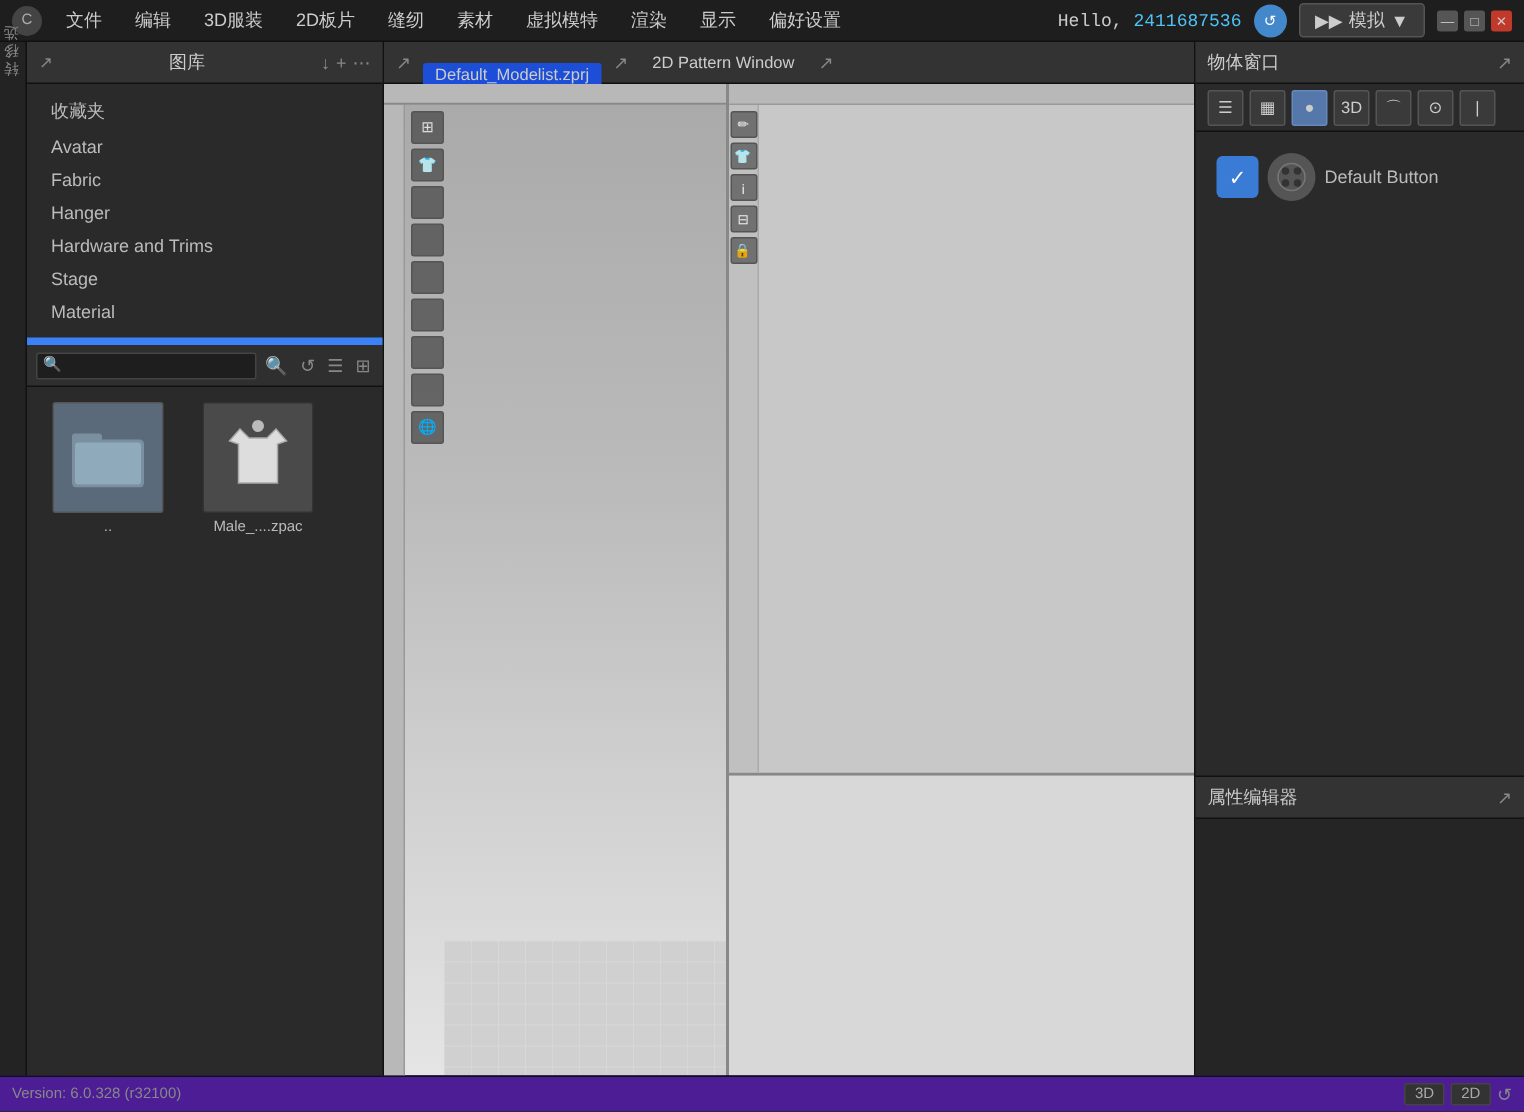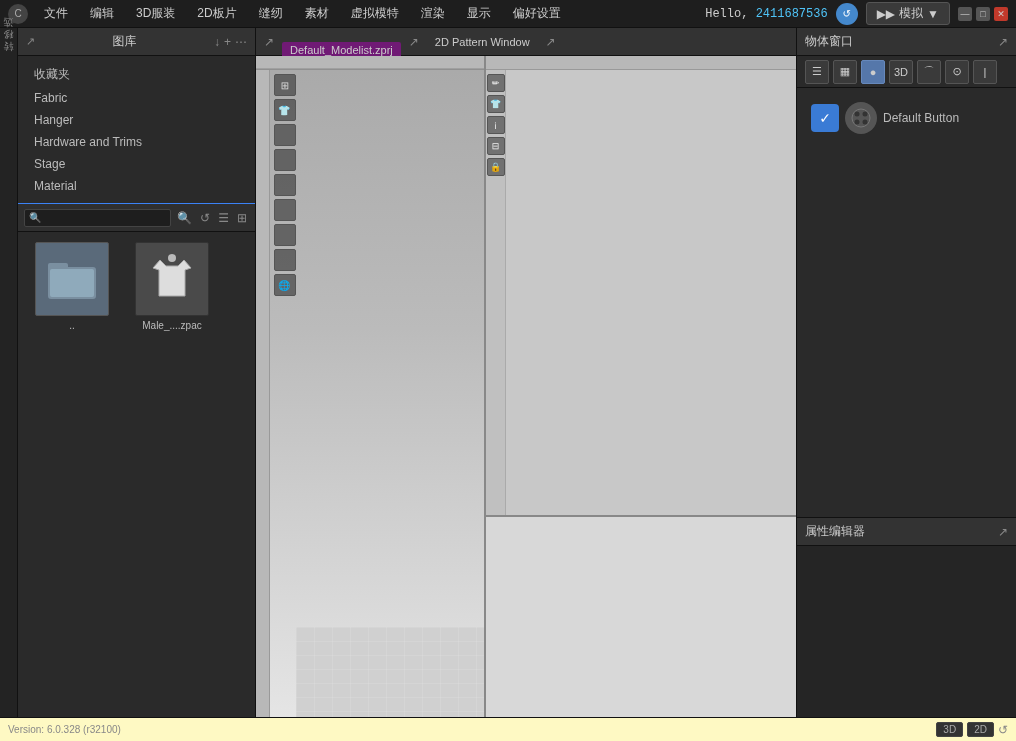--- a/index.html
+++ b/index.html
@@ -136,21 +136,21 @@
       color: #ccc;
     }
     .panel-header-icons {
       display: flex; gap: 4px;
     }
     .ph-icon {
       font-size: 12px; color: #888; cursor: pointer;
     }
     .nav-tree {
       padding: 6px 0;
-      border-bottom: 1px solid #3b82f6;
+      border-bottom: 5px solid #3b82f6;
     }
     .nav-item {
       padding: 4px 16px;
       font-size: 12px;
       color: #bbb;
       cursor: pointer;
     }
     .nav-item.active { color: #5aaeff; }
     .nav-item.highlighted { color: #5aaeff; }
 
@@ -231,21 +231,21 @@
       gap: 8px;
       border-bottom: 1px solid #111;
     }
     .tab-item {
       padding: 2px 8px;
       font-size: 11px;
       color: #ccc;
       cursor: pointer;
       border-radius: 2px;
     }
-    .tab-item.active { background: #701a75; margin-top: 16px; }
+    .tab-item.active { background: #1d4ed8; margin-top: 16px; }
     .vp-icon { font-size: 12px; color: #888; cursor: pointer; }
     .view-tool-btn {
       width: 24px; height: 24px;
       background: rgba(80,80,80,0.8);
       border: 1px solid #555;
       border-radius: 2px;
       display: flex; align-items: center; justify-content: center;
       cursor: pointer;
       color: #ddd;
       font-size: 11px;
@@ -366,21 +366,21 @@
       display: flex;
       align-items: center;
       justify-content: space-between;
       padding: 0 8px;
       border-bottom: 1px solid #111;
     }
 
     
     .status-bar {
       height: 24px;
-      background: #fef9c3;
+      background: #4c1d95;
       display: flex;
       align-items: center;
       justify-content: space-between;
       padding: 0 8px;
       border-top: 1px solid #111;
       position: absolute;
       bottom: 0;
       width: 100%;
     }
     .status-left { font-size: 10px; color: #888; }
@@ -474,20 +474,21 @@
       <span class="panel-title">图库</span>
       <div class="panel-header-icons">
         <span class="ph-icon">↓</span>
         <span class="ph-icon">+</span>
         <span class="ph-icon">⋯</span>
       </div>
     </div>
 
     <div class="nav-tree">
       <div class="nav-item">收藏夹</div>
+      <div class="nav-item">Avatar</div>
       <div class="nav-item">Fabric</div>
       <div class="nav-item">Hanger</div>
       <div class="nav-item">Hardware and Trims</div>
       <div class="nav-item">Stage</div>
       <div class="nav-item">Material</div>
     </div>
 
     <div class="library-content">
       <div class="library-toolbar">
         <input class="search-box" type="text" placeholder="🔍" style="">

